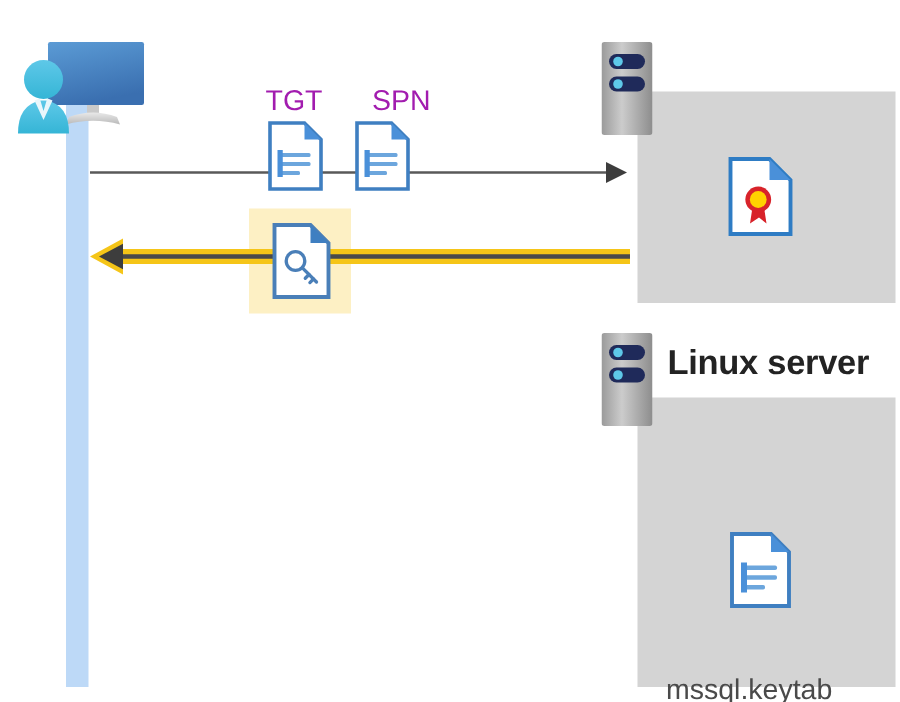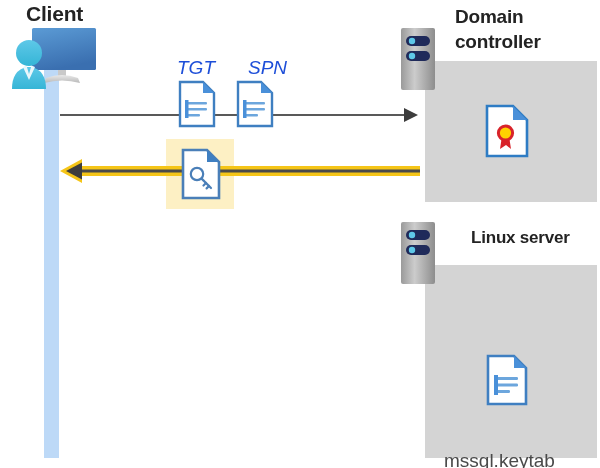--- a/index.html
+++ b/index.html
@@ -28,28 +28,27 @@
   #client-title {
     left: 26px; top: 2px;
     font-size: 21px;
   }
   #dc-title {
     left: 455px; top: 4px;
     font-size: 19px;
     line-height: 25px;
   }
   #linux-title {
-    left: 471px; top: 228px;
-    font-size: 17px;
+    left: 445px; top: 228px;
+    font-size: 23px;
   }
   .doc-label {
     font-size: 19px;
-    color: #1d4ed8;
+    color: #a21caf;
     font-weight: normal;
-    font-style: italic;
   }
   #tgt-label { left: 177px; top: 57px; }
   #spn-label { left: 248px; top: 57px; }
   #keytab-label {
     left: 444px; top: 418px;
     font-size: 19px;
     color: #4a4a4a;
     margin-top: 32px;
   }
 
@@ -125,21 +124,20 @@
       <rect x="24" y="2" width="64" height="42" rx="1.5" fill="url(#mon-g)"></rect>
 
       <path d="M4 63 Q4 44 19 41 L23 41 Q38 44 38 63 Z" fill="url(#person-g)"></path>
 
       <path d="M15 41 L21 54 L27 41 L23.5 39.5 L21 48 L18.5 39.5 Z" fill="#e9f6fb"></path>
 
       <circle cx="21" cy="27" r="13" fill="url(#person-g)"></circle>
     </svg>
   </div>
 
-  <div class="abs title-bold" id="client-title">Client</div>
 
   <div class="abs" id="arrow-request">
     <svg viewBox="0 0 360 22" width="360" height="22">
       <line x1="0" y1="11" x2="345" y2="11" stroke="#595959" stroke-width="1.8"></line>
       <path d="M344 4 L358 11 L344 18 Z" fill="#3d3d3d"></path>
     </svg>
   </div>
 
   <div class="abs" id="highlight-box"></div>
 
@@ -205,24 +203,20 @@
         </linearGradient>
       </defs>
       <rect x="0" y="0" width="34" height="62" rx="2" fill="url(#rack-g)"></rect>
       <rect x="5" y="8" width="24" height="10" rx="5" fill="#1f2a5a"></rect>
       <circle cx="11" cy="13" r="3.2" fill="#5ec8e8"></circle>
       <rect x="5" y="23" width="24" height="10" rx="5" fill="#1f2a5a"></rect>
       <circle cx="11" cy="28" r="3.2" fill="#5ec8e8"></circle>
     </svg>
   </div>
 
-  <div class="abs title-bold" id="dc-title">
-    <div>Domain</div>
-    <div>controller</div>
-  </div>
 
   <div class="abs" id="cert-doc">
     <svg viewBox="0 0 44 54" width="44" height="54">
       <path d="M2 2 H28 L42 16 V52 H2 Z" fill="#ffffff" stroke="#2e7cc4" stroke-width="2.6"></path>
       <path d="M28 2 L42 16 H28 Z" fill="#4a90d9"></path>
 
       <path d="M17 32 L15 45 L21 41 L26 45 L24 32 Z" fill="#d8232a"></path>
 
       <circle cx="20.5" cy="29" r="8.6" fill="#d8232a"></circle>
       <circle cx="20.5" cy="29" r="5.6" fill="#ffd200"></circle>

